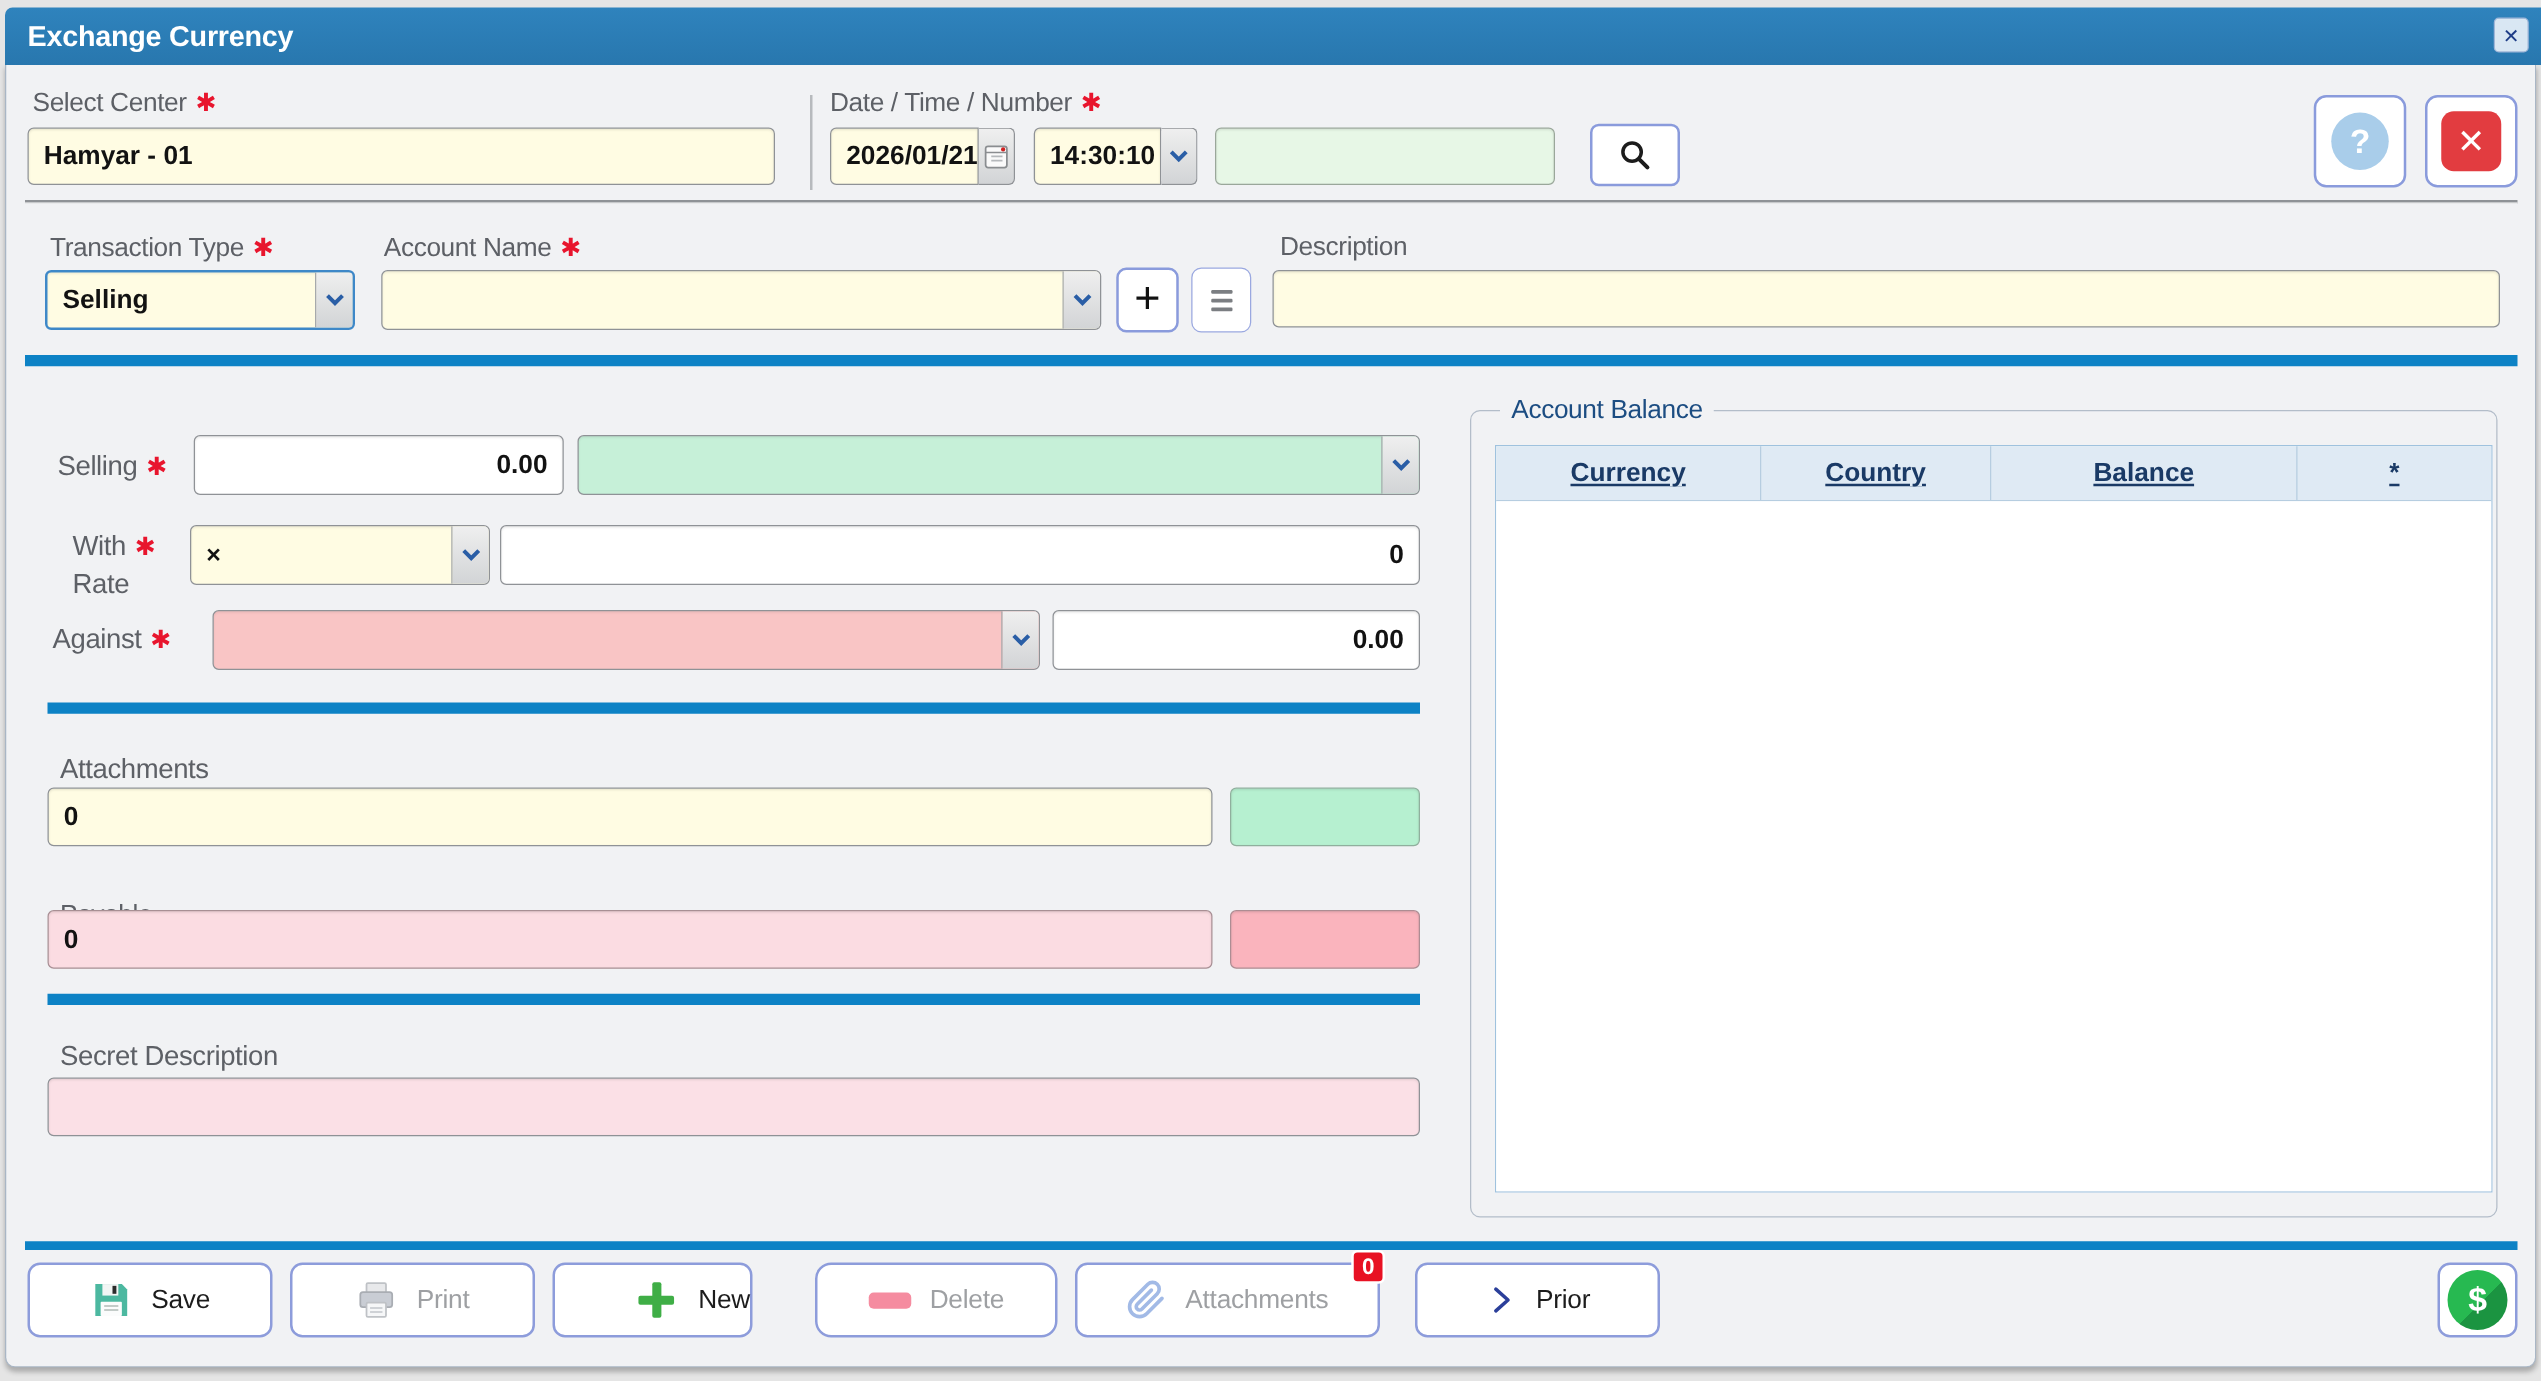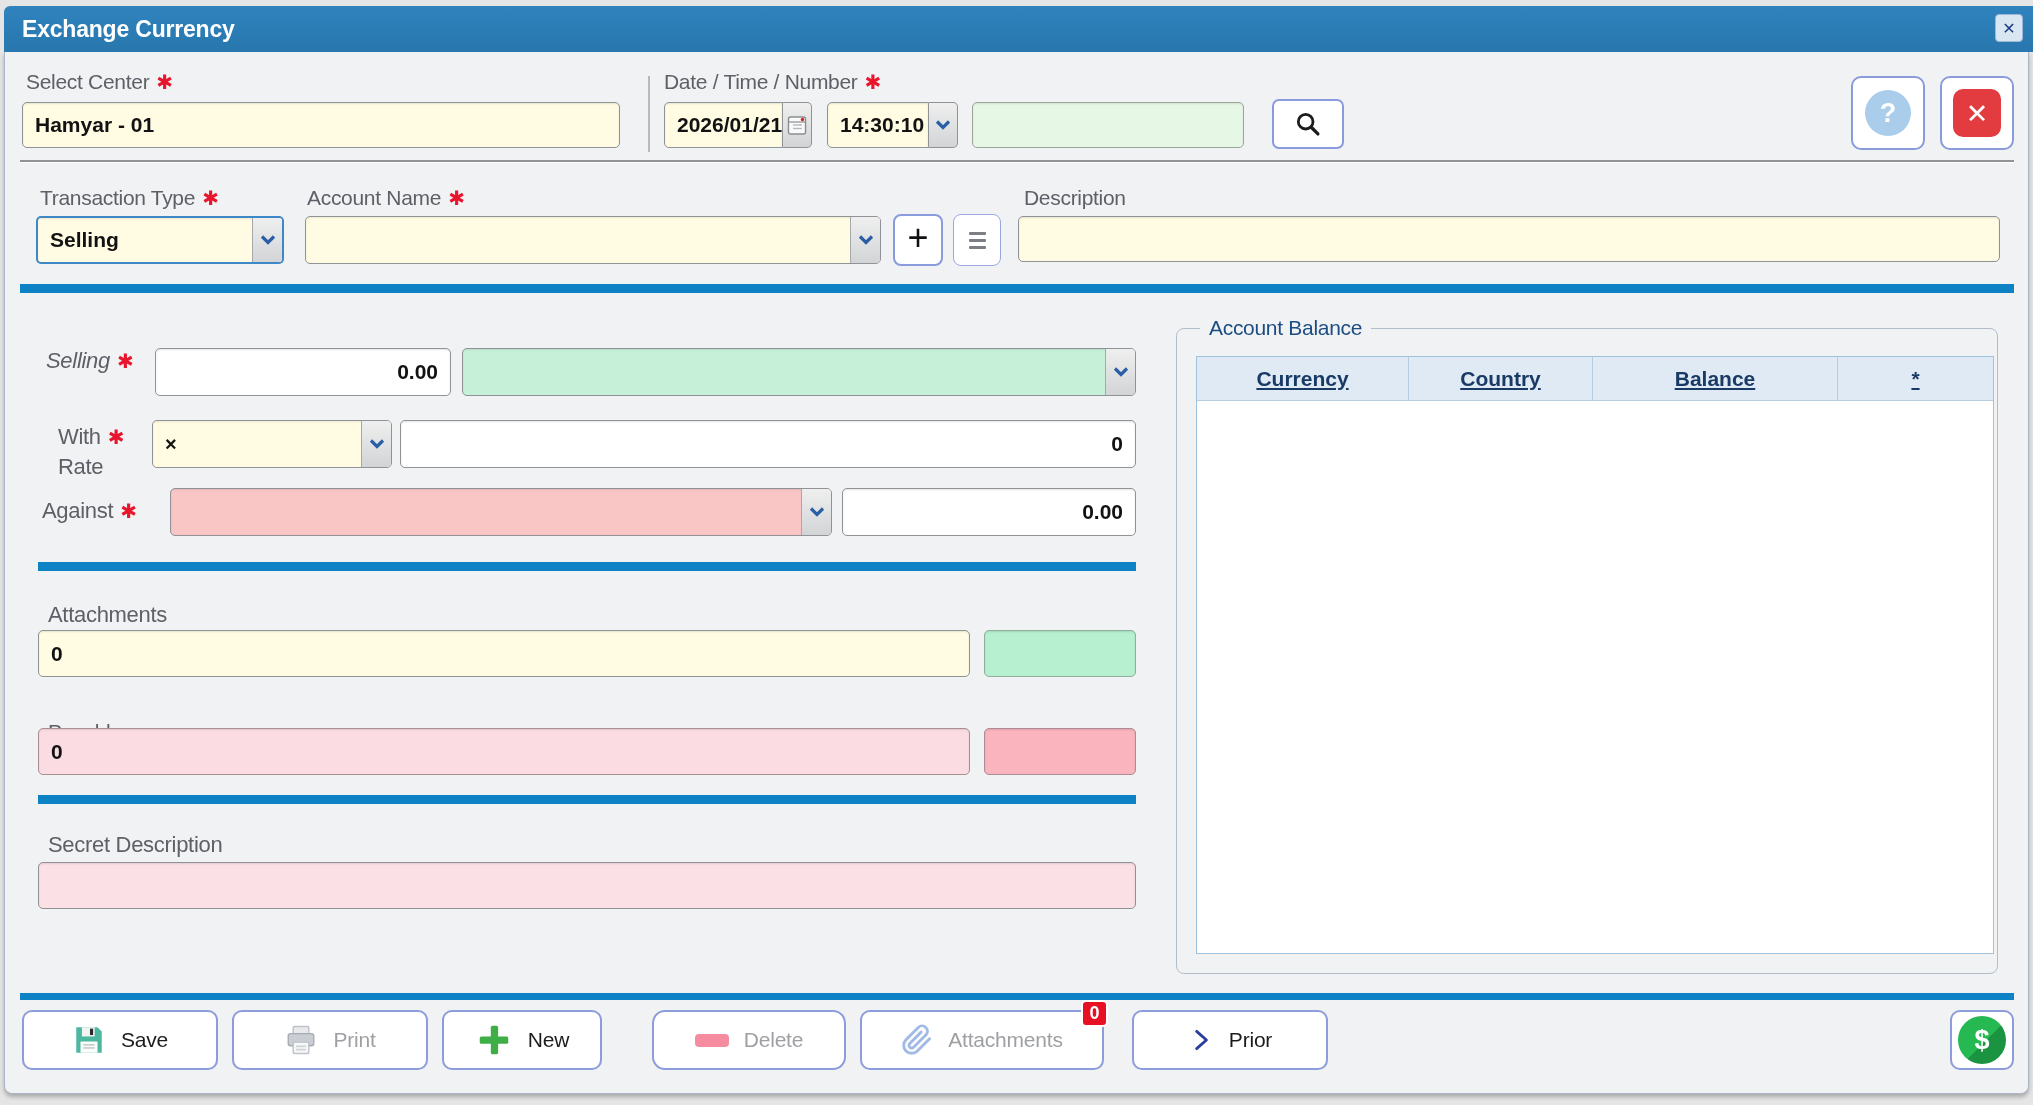--- a/index.html
+++ b/index.html
@@ -145,21 +145,21 @@
       </div>
   </div>
 
   <div class="lbl" style="left:1024px;top:186px;">Description</div>
   <div class="inp" style="left:1018px;top:216px;width:982px;height:46px;">
     <span></span>
   </div>
 
   <div class="divider-blue" style="left:20px;top:284px;width:1994px;"></div>
 
-  <div class="lbl" style="left:46px;top:348px;font-size:22px;font-style:italic;">
+  <div class="lbl" style="left:46px;top:360px;font-size:22px;">
     <span>Selling</span><span class="req">✱</span>
   </div>
   <div class="inp white right" style="left:155px;top:348px;width:296px;height:48px;">
     <span>0.00</span>
   </div>
   <div class="combo" style="left:462px;top:348px;width:674px;height:48px;background:#c6f0d8;">
     <div class="field">
         <span></span>
       </div>
     <div class="arrow">
@@ -259,21 +259,21 @@
     <svg width="34" height="34" viewBox="0 0 24 24">
       <rect x="6.5" y="2.5" width="11" height="5.5" rx="0.8" fill="#e8e9eb" stroke="#bfc2c6"></rect>
       <rect x="3" y="7.5" width="18" height="8.5" rx="1.5" fill="#c9cdd4" stroke="#a9adb3"></rect>
       <rect x="6.5" y="13.5" width="11" height="8" rx="0.8" fill="#f6f7f8" stroke="#bfc2c6"></rect>
       <line x1="8.5" y1="16.5" x2="15.5" y2="16.5" stroke="#cfd2d6" stroke-width="1.2"></line>
       <line x1="8.5" y1="18.8" x2="15.5" y2="18.8" stroke="#cfd2d6" stroke-width="1.2"></line>
     </svg>
     <span>Print</span>
   </div>
 
-  <div class="btn-tool" style="left:442px;top:1010px;width:160px;">
+  <div class="btn-tool" style="left:442px;top:1010px;width:160px;justify-content:flex-end;">
     <svg width="38" height="38" viewBox="0 0 24 24">
       <rect x="10" y="3" width="4.6" height="18" rx="1" fill="#3fae46"></rect>
       <rect x="3" y="9.8" width="18" height="4.6" rx="1" fill="#3fae46"></rect>
     </svg>
     <span>New</span>
   </div>
 
   <div class="btn-tool disabled" style="left:652px;top:1010px;width:194px;border-radius:13px;">
     <div style="width:34px;height:13px;border-radius:4px;background:#f58ca0;"></div>
     <span>Delete</span>

